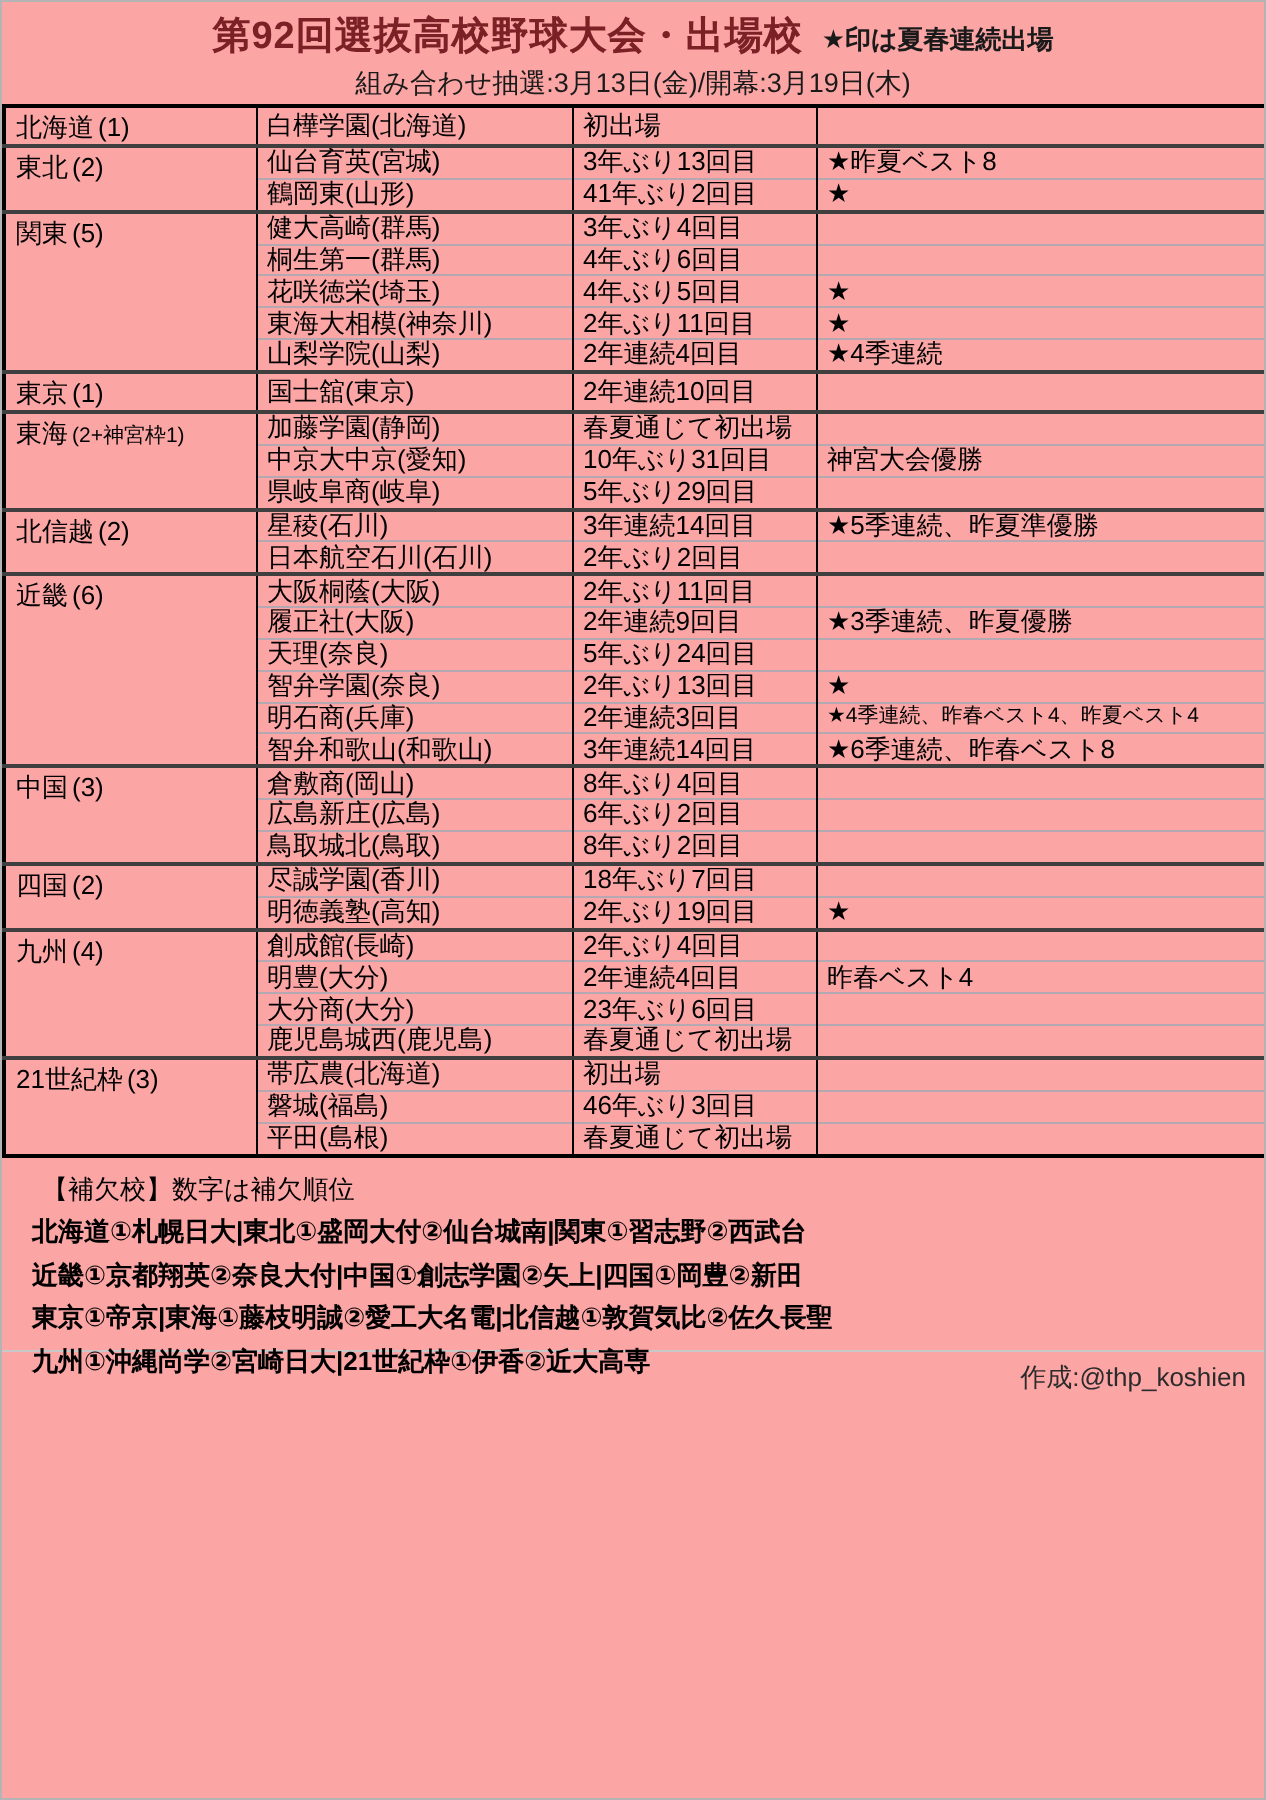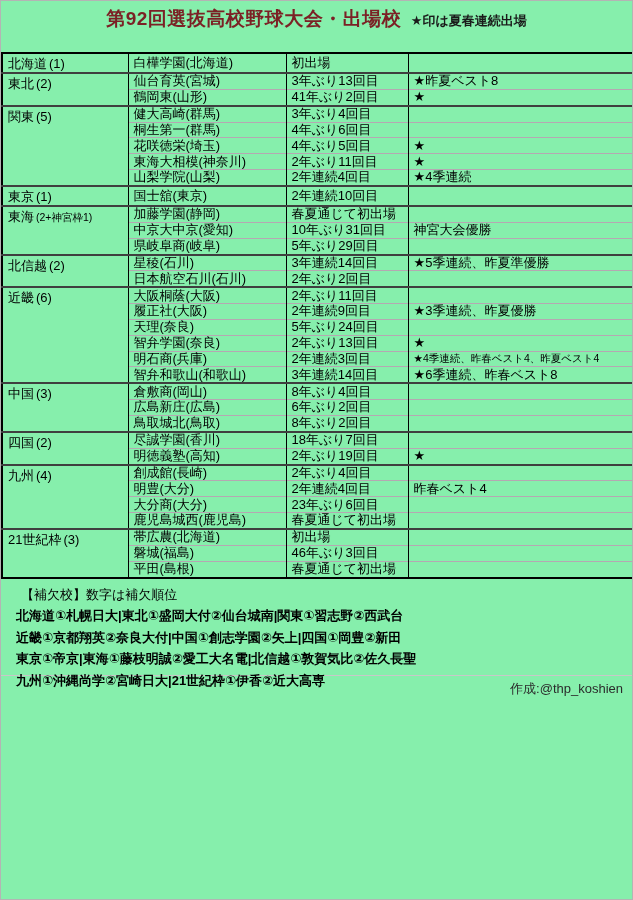--- a/index.html
+++ b/index.html
@@ -2,21 +2,21 @@
 <html lang="ja"><head>
 <meta charset="utf-8">
 <style>
   html, body { margin: 0; padding: 0; background: #fff; }
   body { font-family: "Liberation Sans", "DejaVu Sans", sans-serif; color: #000; }
 
   .page {
     width: 633px; height: 900px;
     box-sizing: border-box;
     border: 1px solid #b4b4b4;
-    background: #86efac;
+    background: #fca5a5;
     overflow: hidden;
   }
 
   
   .header { height: 51px; text-align: center; padding-top: 6px; box-sizing: border-box; }
   .title-line { line-height: 24px; white-space: nowrap; }
   .main-title { font-size: 19px; font-weight: bold; color: #7b2125; letter-spacing: 0.5px; }
   .title-suffix { font-size: 13px; font-weight: bold; color: #1a1a1a; margin-left: 5px; }
   .subtitle { font-size: 13.5px; color: #1a1a1a; line-height: 19px; }
 
@@ -60,20 +60,21 @@
 </head>
 <body>
 
 <div class="page">
 
   <div class="header">
     <div class="title-line">
       <span class="main-title" style="color: rgb(123, 33, 37);">第92回選抜高校野球大会・出場校</span>
       <span class="title-suffix">★印は夏春連続出場</span>
     </div>
+    <div class="subtitle">組み合わせ抽選:3月13日(金)/開幕:3月19日(木)</div>
   </div>
 
   <table class="schools">
     <colgroup>
       <col style="width:126px">
       <col style="width:158px">
       <col style="width:122px">
       <col style="width:225px">
     </colgroup>
     <tbody>

